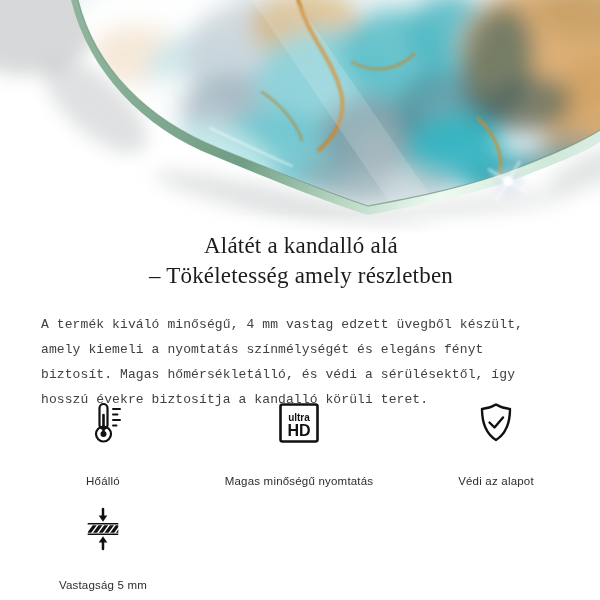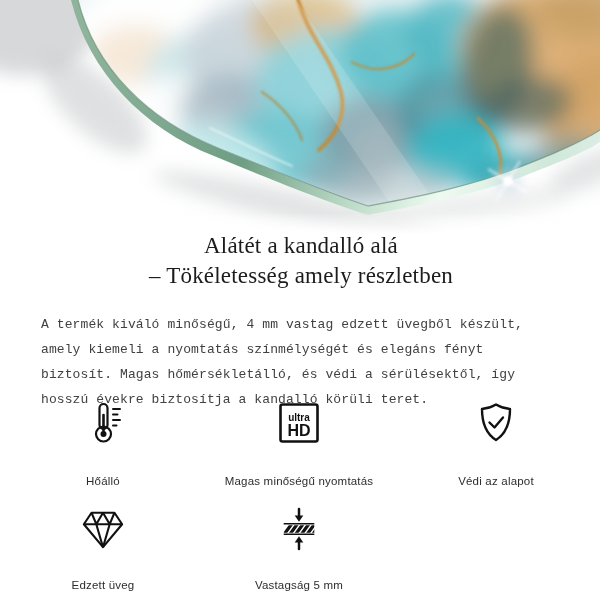--- a/index.html
+++ b/index.html
@@ -162,29 +162,20 @@
     <div class="feature">
       <div class="icn">
         <svg width="48" height="48" viewBox="0 0 48 48" fill="none" stroke="#111" stroke-width="2.4" stroke-linecap="round" stroke-linejoin="round">
           <path d="M24,5.5 C28.5,8.2 33.7,9.6 38,10 C38,24.5 33.2,35.2 24,41 C14.8,35.2 10,24.5 10,10 C14.3,9.6 19.5,8.2 24,5.5 Z"></path>
           <path d="M17.5,23.5 L22.5,28.5 L31,18.5"></path>
         </svg>
       </div>
       <div class="lbl">Védi az alapot</div>
     </div>
 
-    <div class="feature row2">
-      <div class="icn">
-        <svg width="46" height="44" viewBox="0 0 48 46" fill="none" stroke="#111" stroke-width="2.2" stroke-linejoin="round">
-          <path d="M12,6 L36,6 L44,18 L24,42 L4,18 Z"></path>
-          <path d="M4,18 L44,18 M12,6 L17,18 L24,42 M36,6 L31,18 L24,42 M24,6 L17,18 M24,6 L31,18"></path>
-        </svg>
-      </div>
-      <div class="lbl">Edzett üveg</div>
-    </div>
 
 
     <div class="feature row2">
       <div class="icn">
         <svg width="46" height="44" viewBox="0 0 48 46">
           <defs>
               <clipPath id="barClip">
                 <rect x="8" y="19" width="32" height="8"></rect>
               </clipPath>
             </defs>

